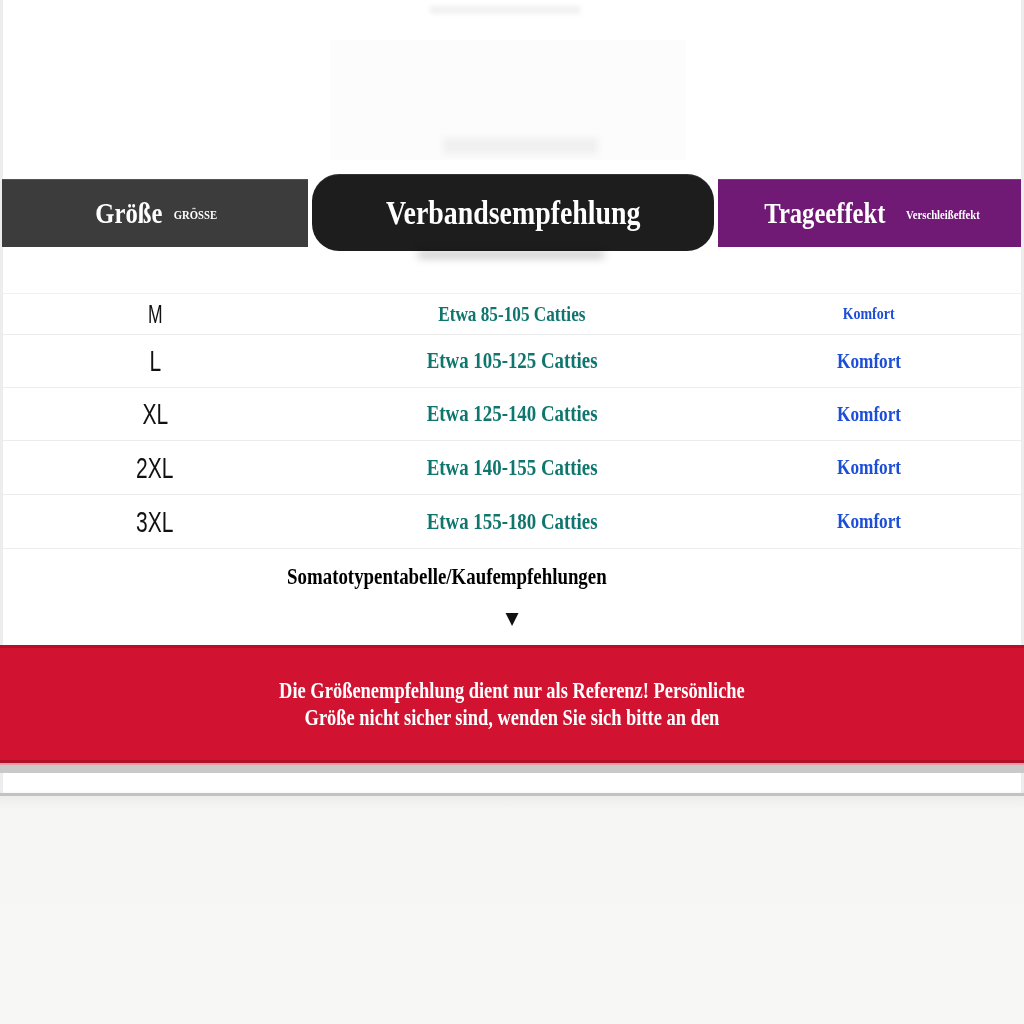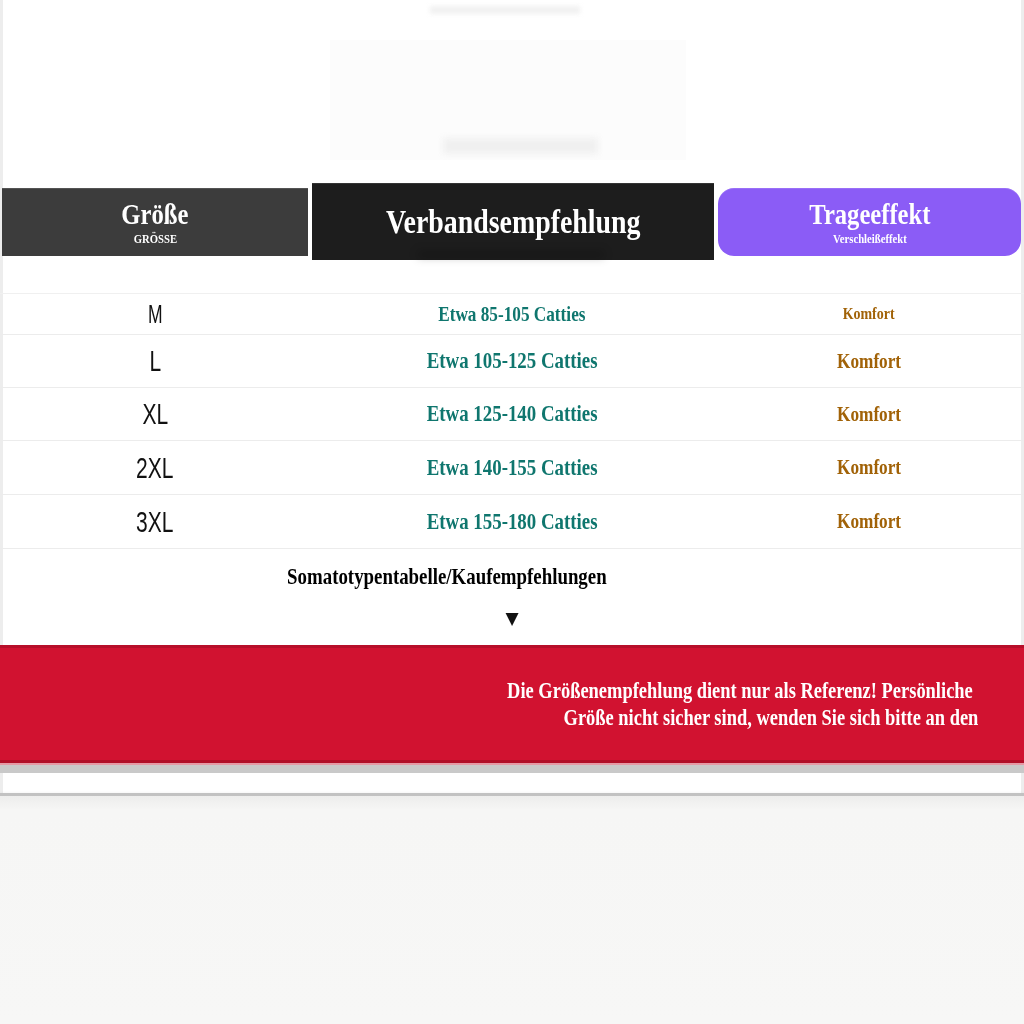--- a/index.html
+++ b/index.html
@@ -9,52 +9,52 @@
   }
   
   .edge{position:absolute;top:0;bottom:0;width:3px;background:rgba(0,0,0,0.07);}
   .edge.left{left:0;}
   .edge.right{right:0;}
   
   .wm-rect{position:absolute;left:330px;top:40px;width:356px;height:120px;background:#fcfcfc;}
   .wm-dashes{position:absolute;left:430px;top:6px;width:150px;height:8px;background:#eeeeee;filter:blur(2px);opacity:.8;}
   .wm-smudge{position:absolute;left:443px;top:138px;width:155px;height:16px;background:#f0f0f0;filter:blur(3px);}
   
-  .hdr{position:absolute;color:#ffffff;text-align:center;display:flex;flex-direction:column;justify-content:center;align-items:center;margin-top:9px;}
+  .hdr{position:absolute;color:#ffffff;text-align:center;display:flex;flex-direction:row;justify-content:center;align-items:center;}
   .hdr-left{left:2px;top:179px;width:306px;height:68px;background:#3c3c3c;box-shadow:inset 0 1px 0 rgba(255,255,255,.12);}
-  .hdr-mid{left:312px;top:174px;width:402px;height:77px;background:#1d1d1d;box-shadow:inset 0 1px 0 rgba(255,255,255,.10);}
-  .hdr-right{left:718px;top:179px;width:303px;height:68px;background:#8b5cf6;box-shadow:inset 0 1px 0 rgba(255,255,255,.12);border-radius:16px;}
+  .hdr-mid{left:312px;top:174px;width:402px;height:77px;background:#1d1d1d;box-shadow:inset 0 1px 0 rgba(255,255,255,.10);border-radius:27px;}
+  .hdr-right{left:718px;top:179px;width:303px;height:68px;background:#701a75;box-shadow:inset 0 1px 0 rgba(255,255,255,.12);}
   .hdr-shadow{position:absolute;left:418px;top:251px;width:186px;height:7px;background:rgba(0,0,0,.22);filter:blur(4px);}
   .cond{display:inline-block;transform:scaleX(.82);transform-origin:center;white-space:nowrap;}
   .cond-sans{display:inline-block;transform:scaleX(.70);transform-origin:center;white-space:nowrap;
              font-family:"Liberation Sans",sans-serif;font-weight:400;}
   .hdr-title{font-size:30px;font-weight:bold;line-height:30px;}
   .hdr-title-big{font-size:34px;font-weight:bold;line-height:36px;}
   .hdr-sub{font-size:13px;font-weight:bold;margin-top:3px;line-height:13px;}
   
   .rows{position:absolute;left:0;top:293px;width:1024px;}
   .row{display:flex;align-items:center;border-bottom:1px solid #ececec;}
   .row:first-child{border-top:1px solid #f0f0f0;}
   .cell{text-align:center;}
   .cell-size{width:310px;font-size:30px;color:#111;}
   .cell-mid{width:404px;font-size:23px;font-weight:bold;color:#0f766e;}
-  .cell-eff{flex:1;font-size:21px;font-weight:bold;color:#a16207;}
+  .cell-eff{flex:1;font-size:21px;font-weight:bold;color:#1d4ed8;}
   .row.small .cell-size{font-size:25px;}
   .row.small .cell-mid{font-size:21px;}
   .row.small .cell-eff{font-size:17px;}
   
   .subnote{position:absolute;left:0;top:564px;width:893px;text-align:center;
            font-size:23px;font-weight:bold;color:#000;}
   .arrow{position:absolute;left:0;top:608px;width:1024px;text-align:center;
          font-size:17px;color:#111;font-family:"DejaVu Sans",sans-serif;}
   
   .banner{position:absolute;left:0;top:645px;width:1024px;height:118px;background:#d11230;
           box-shadow:inset 0 3px 0 rgba(0,0,0,.12), inset 0 -3px 0 rgba(0,0,0,.15);
           display:flex;flex-direction:column;justify-content:center;text-align:center;}
-  .banner-line{color:#ffffff;font-size:22.5px;font-weight:bold;line-height:27px;text-align:right;}
+  .banner-line{color:#ffffff;font-size:22.5px;font-weight:bold;line-height:27px;}
   .banner-pinkline{position:absolute;left:0;top:763px;width:1024px;height:2px;background:#e59aa6;}
   .banner-graystrip{position:absolute;left:0;top:765px;width:1024px;height:8px;background:#c9c9c9;}
   
   .footer-shadow{position:absolute;left:0;top:793px;width:1024px;height:3px;background:#c2c2c2;
                  box-shadow:0 2px 4px rgba(0,0,0,.18);}
   .footer-area{position:absolute;left:0;top:796px;width:1024px;height:228px;
                background:linear-gradient(180deg,#ededec 0,#f6f6f5 14px,#f7f7f6 100%);}
 </style>
 </head>
 <body>

